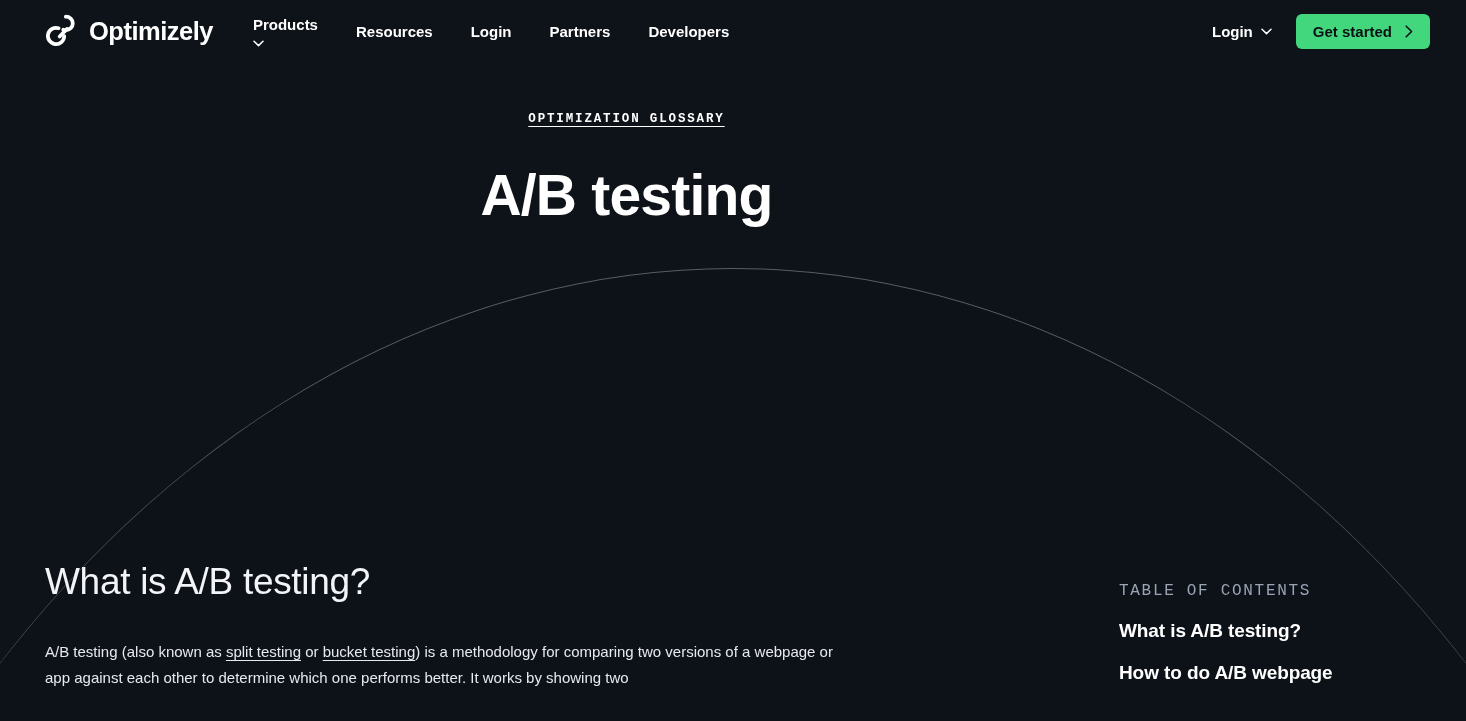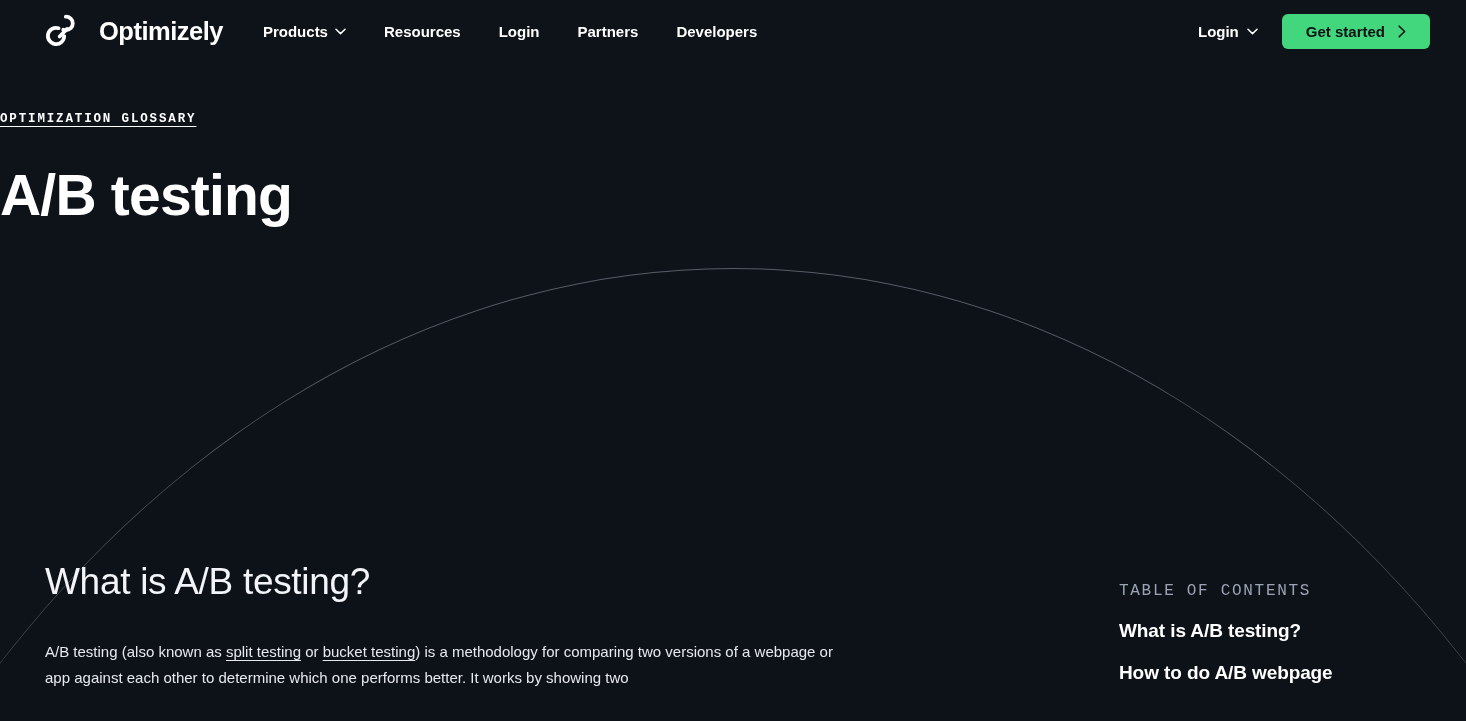--- a/index.html
+++ b/index.html
@@ -24,49 +24,50 @@
     background:#0d1118;
     border-top:1.3px solid rgba(190,200,215,0.42);
     box-shadow:inset 0 2px 26px rgba(255,255,255,0.012);
   }
 
   
   .header {
     position:absolute; left:0; top:0; width:1466px; height:62px;
     display:flex; align-items:center; z-index:20;
   }
-  .brand { display:flex; align-items:center; gap:20px; margin-left:45px; cursor:pointer; }
+  .brand { display:flex; align-items:center; gap:10px; margin-left:45px; cursor:pointer; }
   .brand-mark { width:34px; height:34px; display:block; }
   .brand-name {
     color:#ffffff; font-size:25.5px; font-weight:700; letter-spacing:-0.5px;
   }
   .nav { display:flex; align-items:center; margin-left:40px; }
   .nav-item {
     color:#ffffff; font-size:15px; font-weight:700;
-    padding:0 19px; display:flex; align-items:center; gap:7px; cursor:pointer;
+    padding:0 19px; display:flex; gap:7px; cursor:pointer;
     white-space:nowrap;
+    flex-direction:column;
   }
   .nav-item:first-child { padding-left:0; }
   .chev { display:inline-block; }
   .right { margin-left:auto; display:flex; align-items:center; margin-right:36px; gap:24px; }
   .login {
     color:#ffffff; font-size:15px; font-weight:700;
     display:flex; align-items:center; gap:8px; cursor:pointer;
   }
   .cta {
     background:#42d77c; color:#0b1015;
     font-size:15px; font-weight:700;
     border:none; border-radius:6px;
-    height:35px; padding:0 24px;
+    height:35px; padding:0 17px;
     display:flex; align-items:center; gap:13px; cursor:pointer;
     font-family:"Liberation Sans", sans-serif;
   }
 
   
-  .hero { position:absolute; left:0; top:0; width:1253px; z-index:10; }
+  .hero { position:absolute; left:0; top:0; width:1253px; text-align:center; z-index:10; }
   .eyebrow {
     margin-top:112px;
     display:inline-block;
     color:#ffffff; font-family:"Liberation Mono", monospace;
     font-size:12.5px; font-weight:700; letter-spacing:1.85px;
     text-decoration:underline; text-underline-offset:4px;
     text-decoration-thickness:1px; cursor:pointer;
   }
   .hero-title {
     margin-top:40px;

